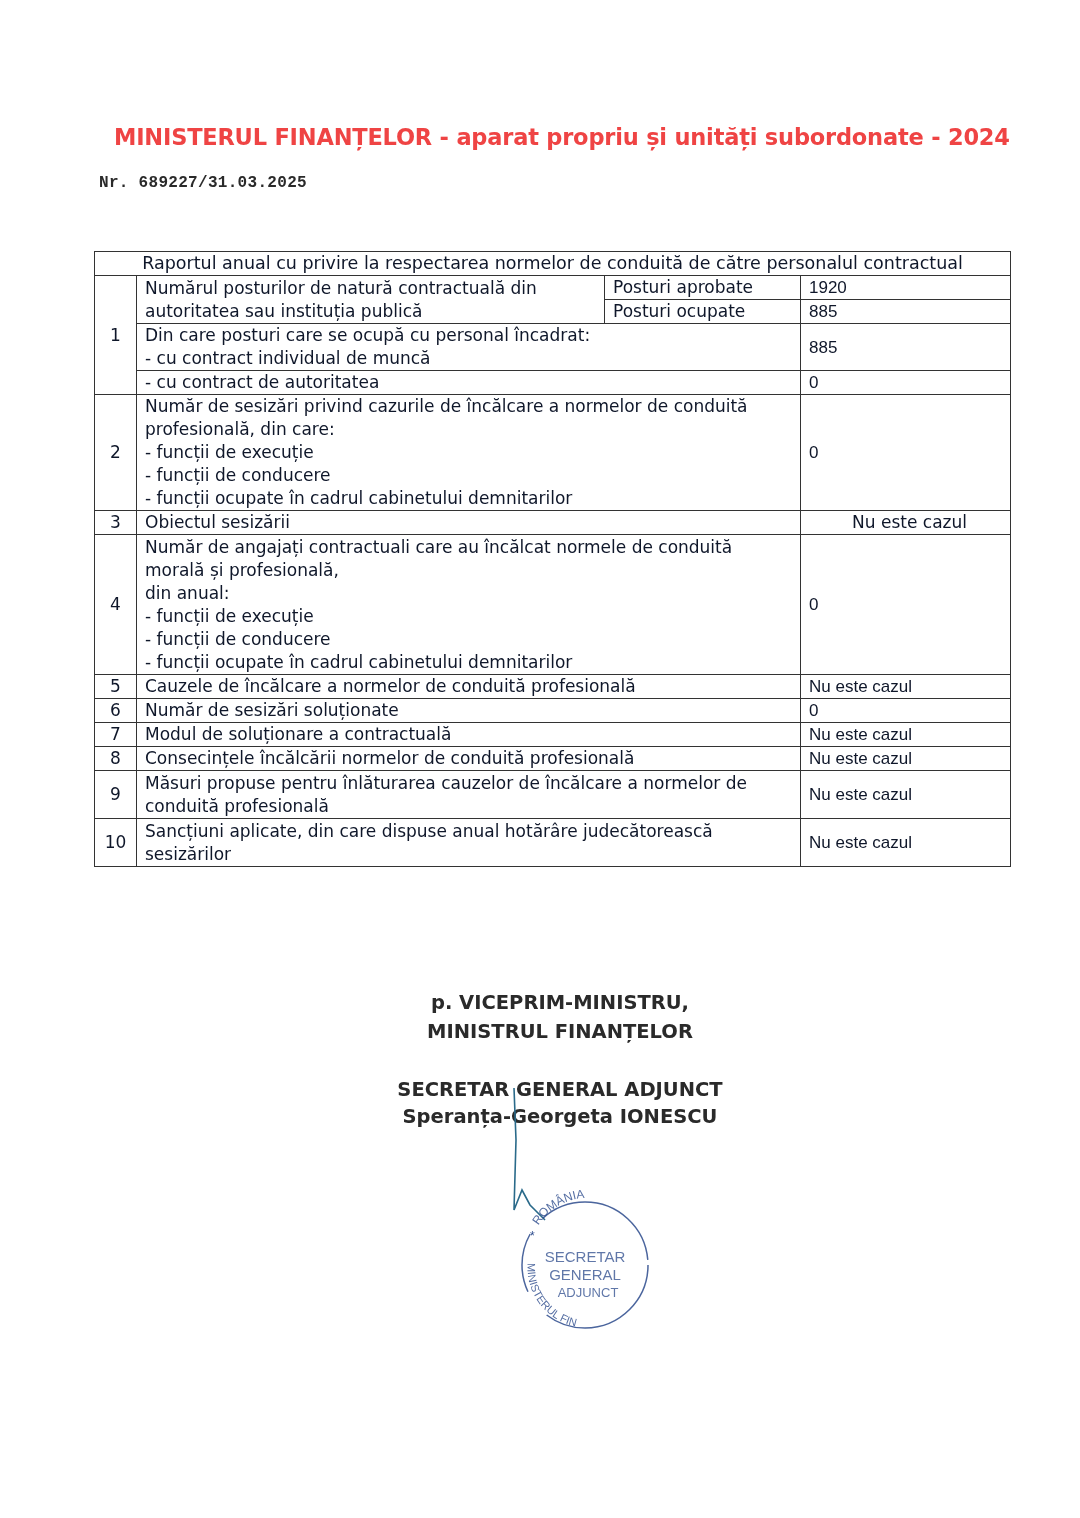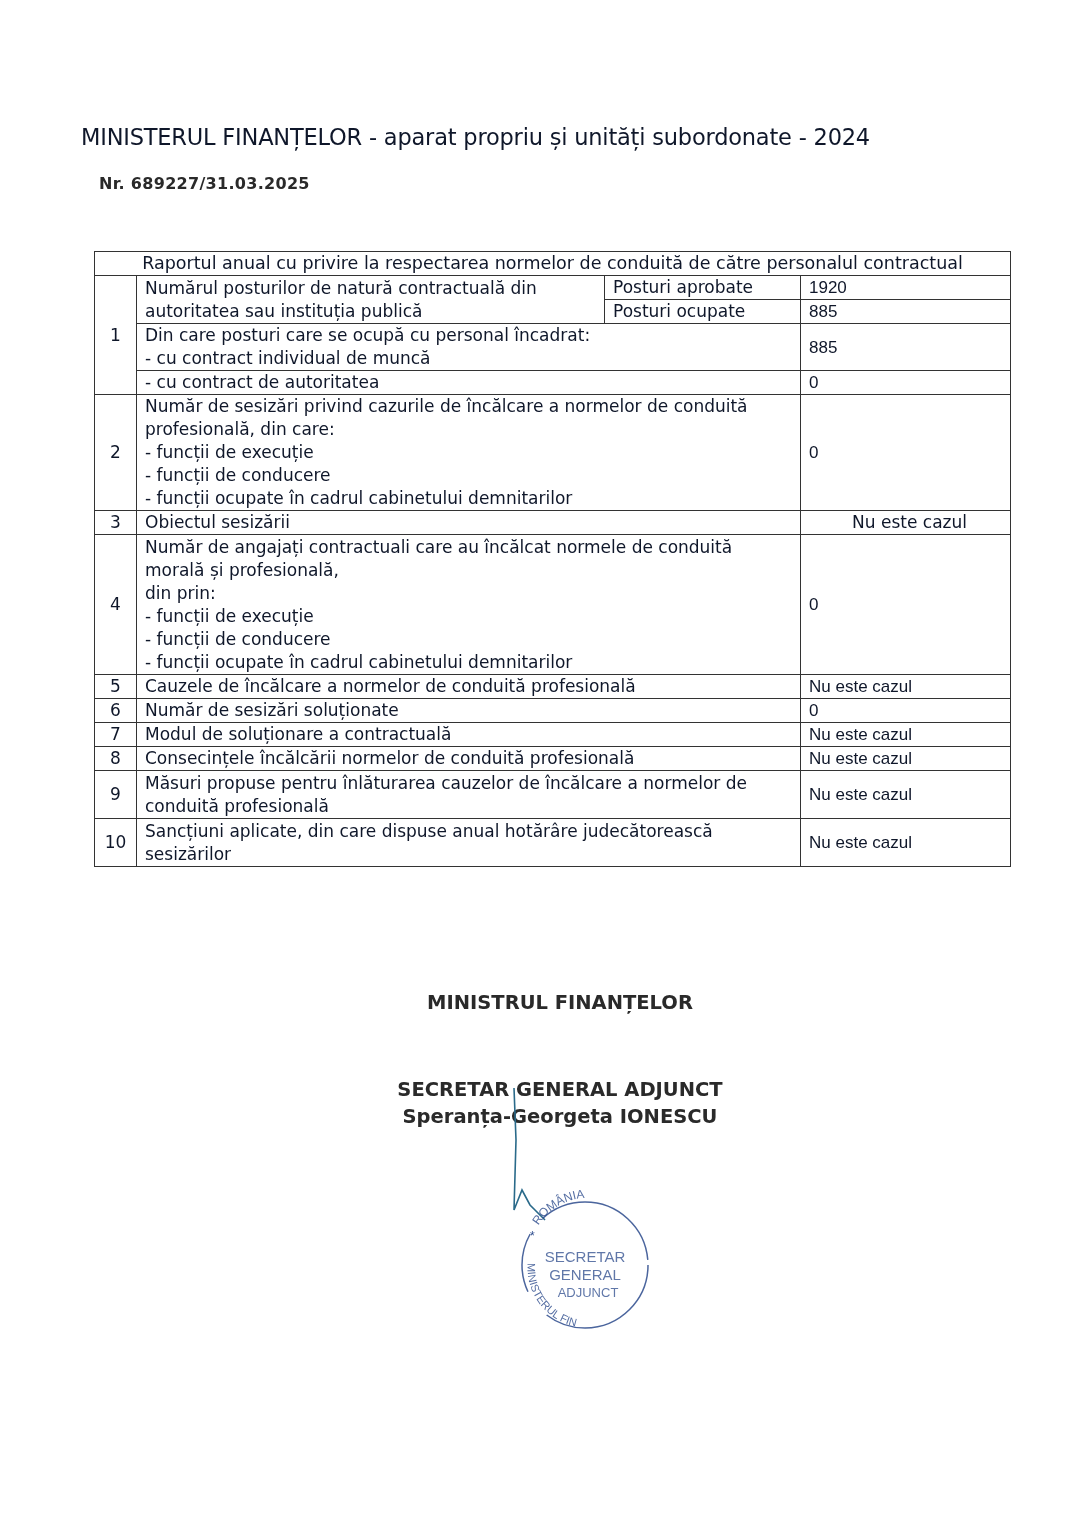--- a/index.html
+++ b/index.html
@@ -1,18 +1,18 @@
 <!DOCTYPE html>
 <html><head>
   <meta charset="utf-8">
   <style>
     html, body { margin: 0; padding: 0; background: #ffffff; }
     body { width: 1080px; height: 1518px; position: relative; overflow: hidden; color: #1a1a1a; font-family: "DejaVu Sans", sans-serif; }
-    .title { position: absolute; left: 81px; top: 124px; font-size: 22.5px; font-weight: normal; letter-spacing: -0.2px; color: #0f172a; white-space: nowrap; }
-    .docnum { position: absolute; left: 99px; top: 174px; font-size: 16px; font-weight: bold; color: #2a2a2a; letter-spacing: 0.3px; }
+    .title { position: absolute; left: 114px; top: 124px; font-size: 22.5px; font-weight: bold; letter-spacing: -0.2px; color: #ef4444; white-space: nowrap; }
+    .docnum { position: absolute; left: 99px; top: 174px; font-size: 16px; font-weight: bold; color: #2a2a2a; letter-spacing: 0.3px; font-family: Liberation Mono, monospace; }
 
     table.report { position: absolute; left: 94px; top: 251px; width: 916px; border-collapse: collapse; table-layout: fixed; font-size: 17px; line-height: 23px; color: #0f172a; }
     table.report td { border: 1px solid #333; padding: 0 0 0 8px; vertical-align: middle; }
     table.report td.num { text-align: center; padding: 0; font-size: 17px; }
     table.report td.hdr { text-align: center; padding: 0; font-size: 17.5px; }
     table.report td.arial { font-family: "Liberation Sans", sans-serif; font-size: 17px; }
     table.report td.right-center { text-align: center; }
     .line { display: block; white-space: nowrap; }
 
     .sign { position: absolute; left: 380px; width: 360px; text-align: center; font-weight: bold; color: #2a2a2a; }
@@ -80,21 +80,21 @@
     <td class="num">3</td>
     <td colspan="2">Obiectul sesizării</td>
     <td class="right-center">Nu este cazul</td>
   </tr>
 
   <tr style="height:140px">
     <td class="num">4</td>
     <td colspan="2">
       <span class="line">Număr de angajați contractuali care au încălcat normele de conduită</span>
       <span class="line">morală și profesională,</span>
-      <span class="line">din prin:</span>
+      <span class="line">din anual:</span>
       <span class="line">- funcții de execuție</span>
       <span class="line">- funcții de conducere</span>
       <span class="line">- funcții ocupate în cadrul cabinetului demnitarilor</span>
     </td>
     <td class="arial">0</td>
   </tr>
 
   <tr style="height:24px">
     <td class="num">5</td>
     <td colspan="2">Cauzele de încălcare a normelor de conduită profesională</td>
@@ -130,20 +130,21 @@
     <td colspan="2">
       <span class="line">Sancțiuni aplicate, din care dispuse anual hotărâre judecătorească</span>
       <span class="line">sesizărilor</span>
     </td>
     <td class="arial">Nu este cazul</td>
   </tr>
 </tbody>
   </table>
 
 <div class="sign sign1">
+  <div>p. VICEPRIM-MINISTRU,</div>
   <div>MINISTRUL FINANȚELOR</div>
 </div>
 <div class="sign sign2">
   <div>SECRETAR GENERAL ADJUNCT</div>
   <div>Speranța-Georgeta IONESCU</div>
 </div>
 
 <svg style="position:absolute;left:500px;top:1080px;" width="80" height="150">
   <path d="M14 8 L16 60 L14 130 L22 110 L30 125 L45 140" stroke="#2a6a8a" stroke-width="1.6" fill="none"></path>
 </svg>

